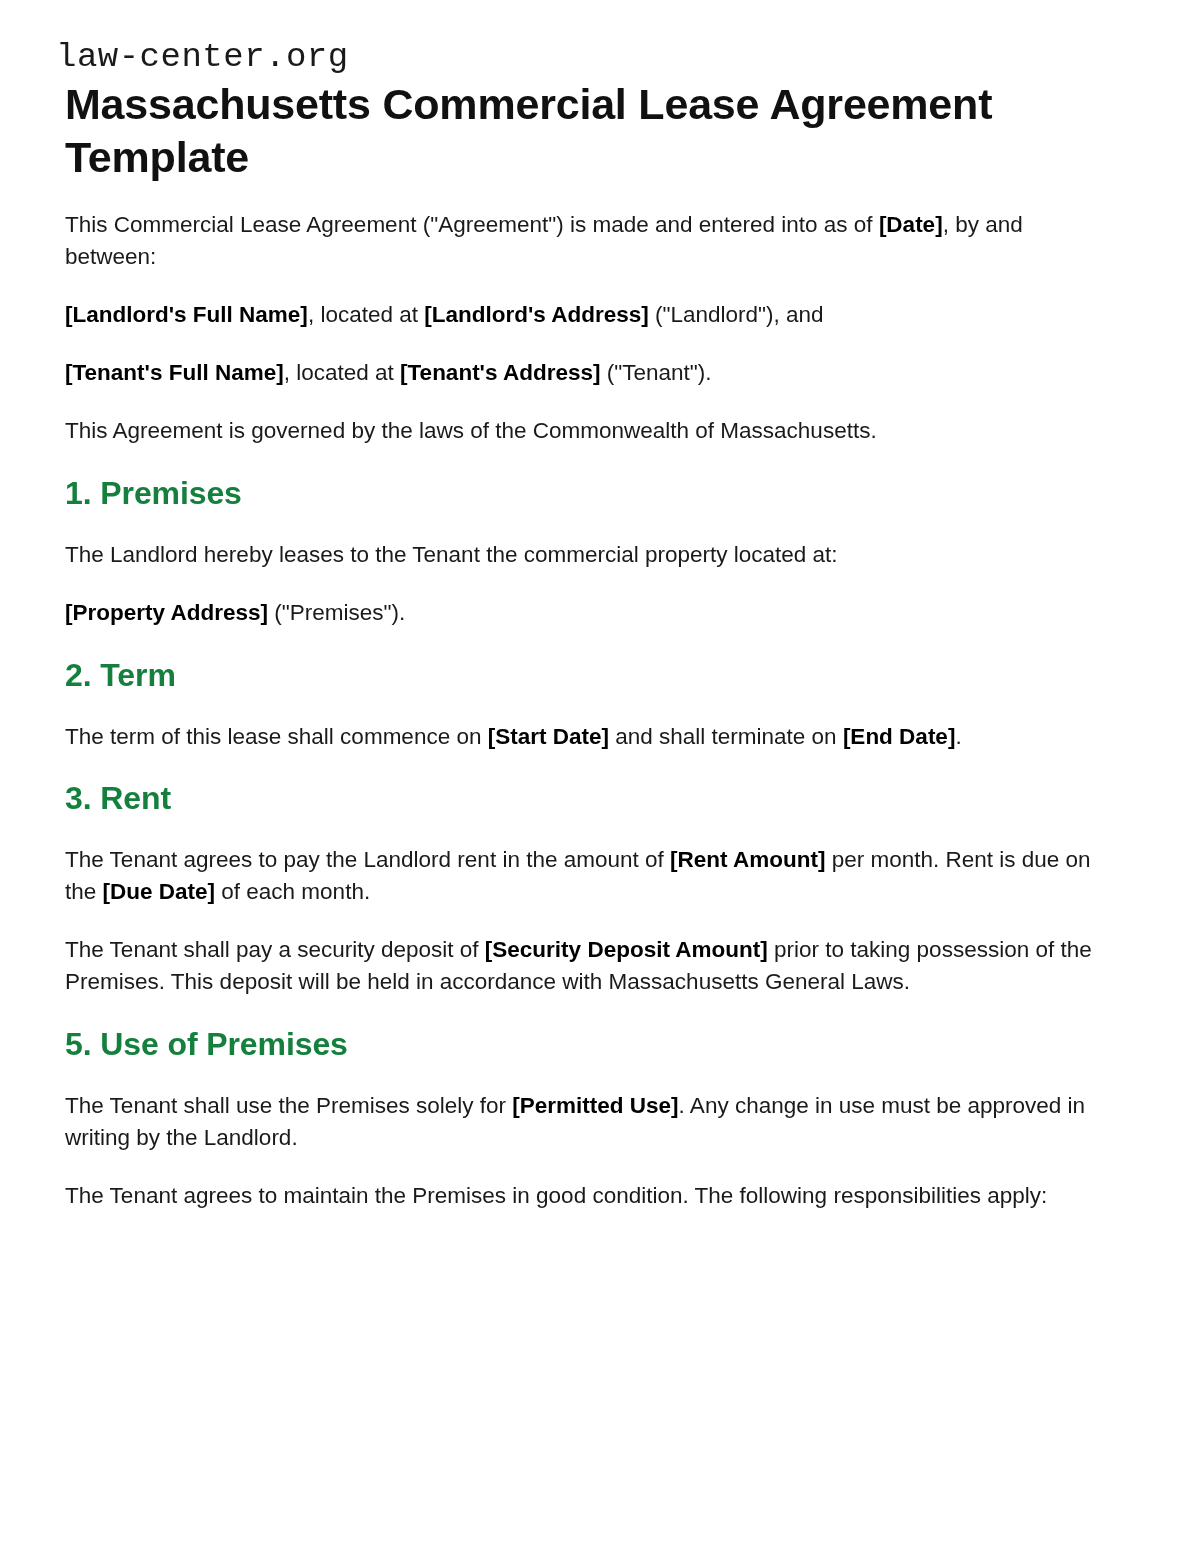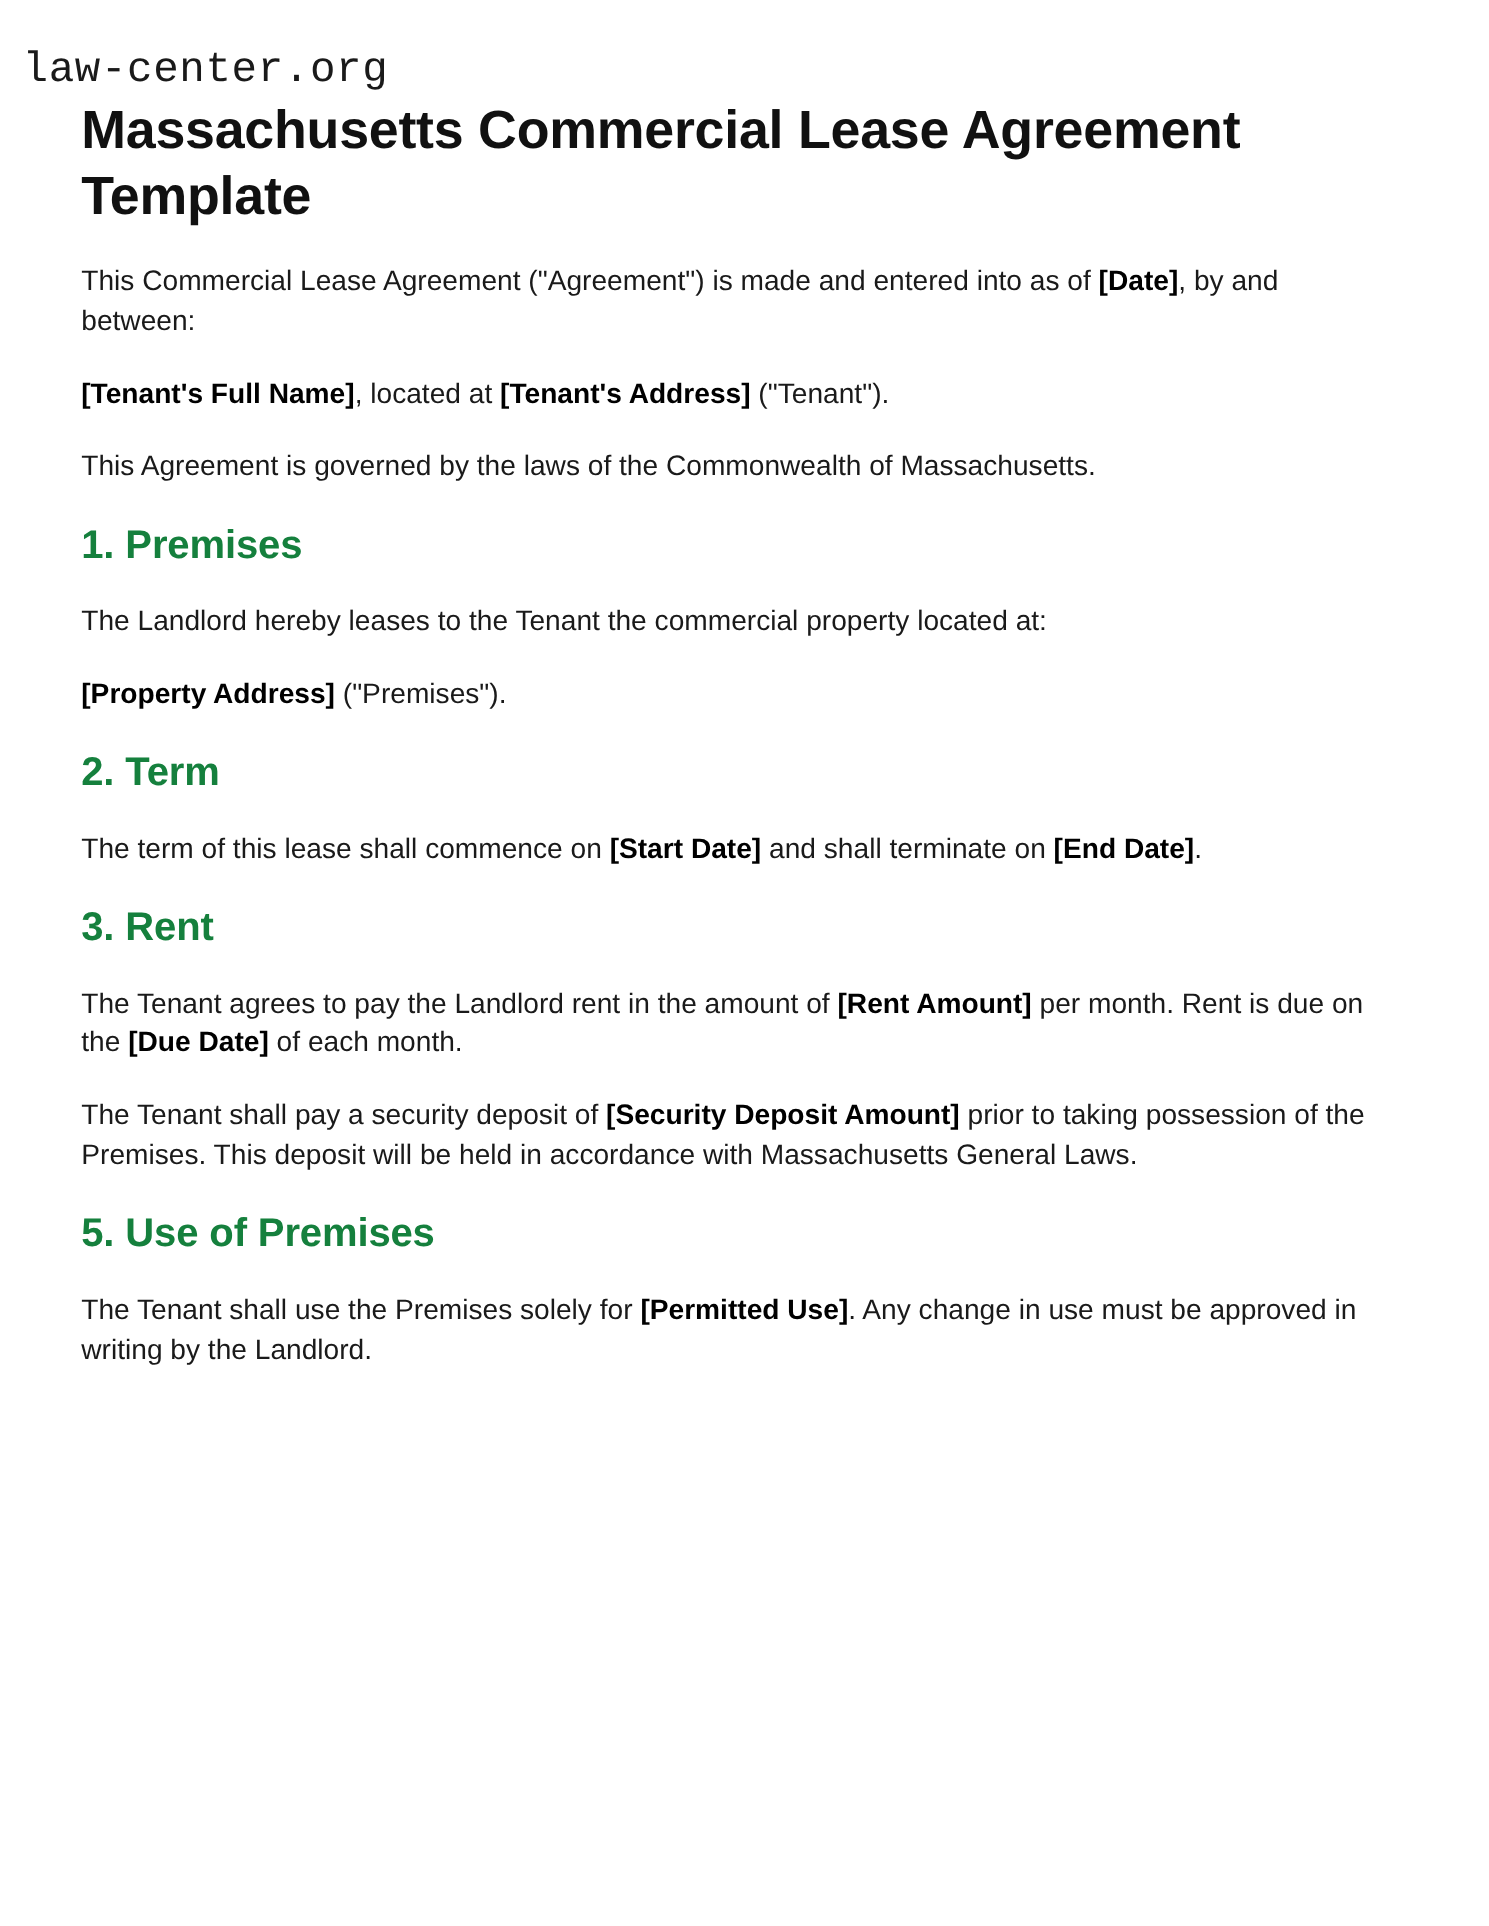--- a/index.html
+++ b/index.html
@@ -24,21 +24,21 @@
     background: #ffffff;
   }
   .brand {
     font-family: "Liberation Mono", "DejaVu Sans Mono", monospace;
     font-size: 34px;
     line-height: 1.12;
     letter-spacing: 0.5px;
     color: #1a1a1a;
     font-weight: 400;
     margin: 0;
-    padding: 38px 0 0 18px;
+    padding: 38px 0 0 56px;
     white-space: nowrap;
   }
   .content {
     padding: 0 71px 0 65px;
     box-sizing: border-box;
     width: 1191px;
   }
   h1.doc-title {
     font-size: 43px;
     line-height: 1.22;
@@ -102,35 +102,37 @@
 <div class="page">
 
   <div class="brand">law-center.org</div>
 
   <div class="content">
 
     <h1 class="doc-title">Massachusetts Commercial Lease Agreement Template</h1>
 
     <p class="body-text intro-first"><span>This Commercial Lease Agreement ("Agreement") is made and entered into as of </span><b>[Date]</b><span>, by and between:</span></p>
 
+    <p class="body-text"><b>[Landlord's Full Name]</b><span>, located at </span><b>[Landlord's Address]</b><span> ("Landlord"), and</span></p>
 
     <p class="body-text"><b>[Tenant's Full Name]</b><span>, located at </span><b>[Tenant's Address]</b><span> ("Tenant").</span></p>
 
     <p class="body-text">This Agreement is governed by the laws of the Commonwealth of Massachusetts.</p>
 
     <h2 class="section-title">1. Premises</h2>
     <p class="body-text">The Landlord hereby leases to the Tenant the commercial property located at:</p>
     <p class="body-text"><b>[Property Address]</b><span> ("Premises").</span></p>
 
     <h2 class="section-title">2. Term</h2>
     <p class="body-text"><span>The term of this lease shall commence on </span><b>[Start Date]</b><span> and shall terminate on </span><b>[End Date]</b><span>.</span></p>
 
     <h2 class="section-title">3. Rent</h2>
     <p class="body-text"><span>The Tenant agrees to pay the Landlord rent in the amount of </span><b>[Rent Amount]</b><span> per month. Rent is due on the </span><b>[Due Date]</b><span> of each month.</span></p>
 
     <p class="body-text"><span>The Tenant shall pay a security deposit of </span><b>[Security Deposit Amount]</b><span> prior to taking possession of the Premises. This deposit will be held in accordance with Massachusetts General Laws.</span></p>
 
     <h2 class="section-title">5. Use of Premises</h2>
     <p class="body-text"><span>The Tenant shall use the Premises solely for </span><b>[Permitted Use]</b><span>. Any change in use must be approved in writing by the Landlord.</span></p>
 
+    <p class="body-text">The Tenant agrees to maintain the Premises in good condition. The following responsibilities apply:</p>
 
   </div>
 </div>
 
 </body></html>

